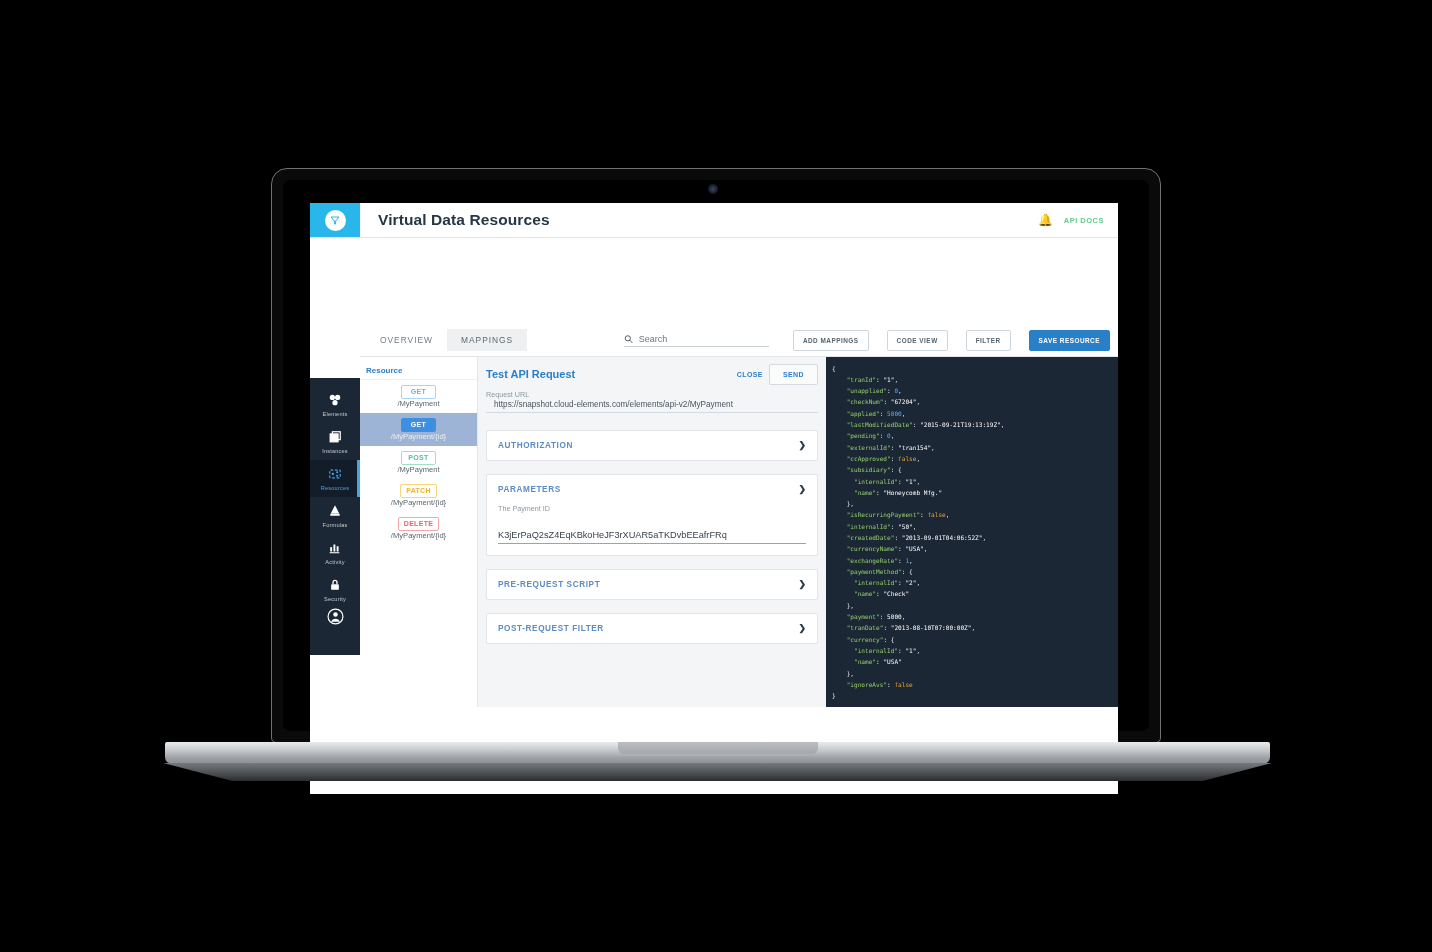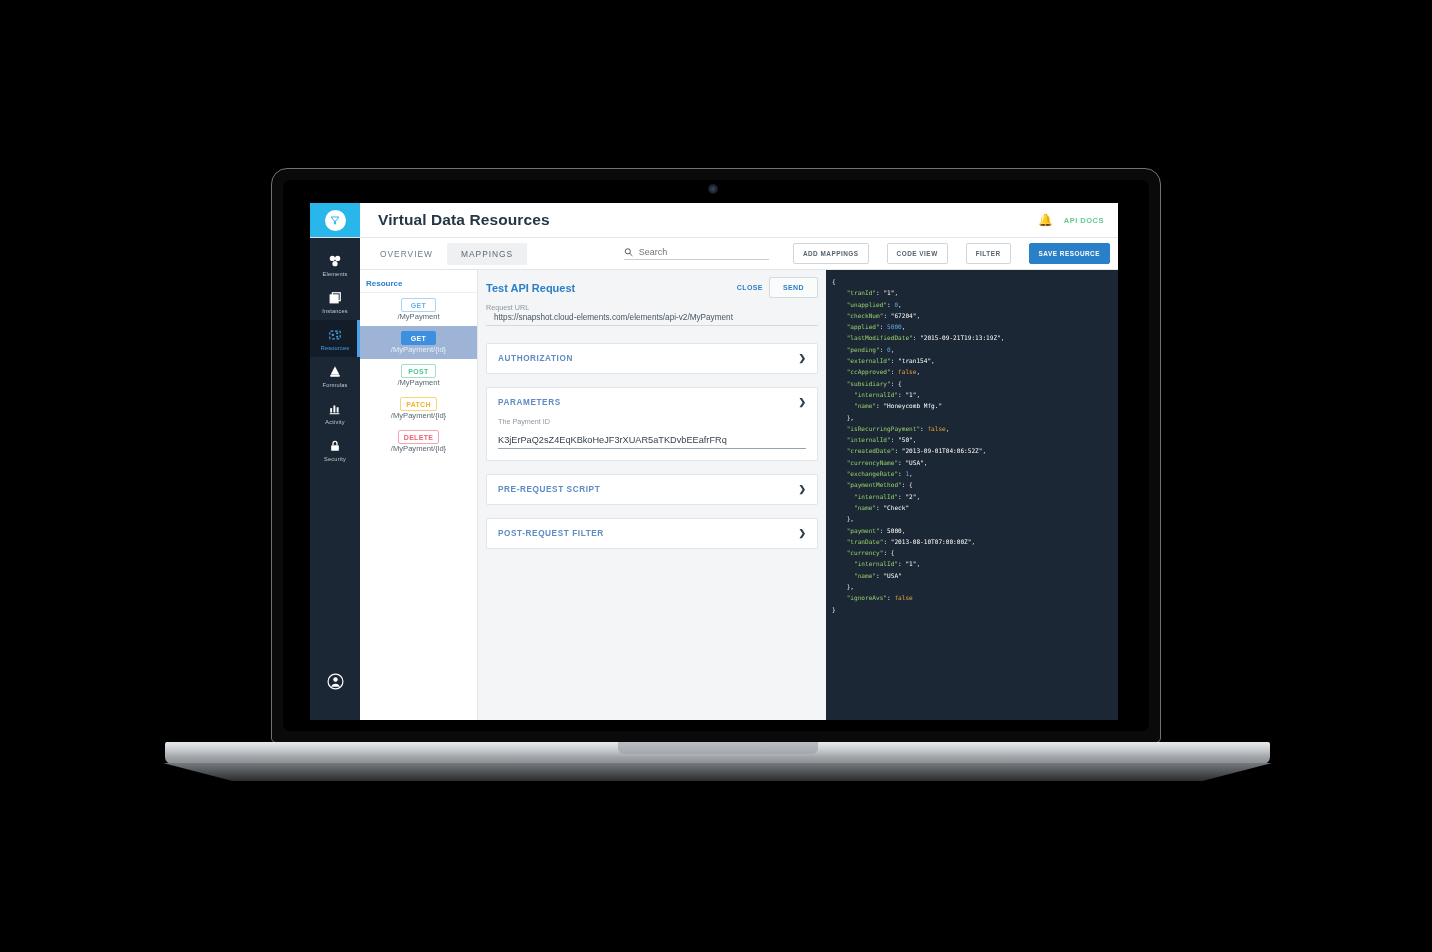--- a/index.html
+++ b/index.html
@@ -23,21 +23,21 @@
   #lid-inner {
     position: absolute; left: 283px; top: 180px; width: 866px; height: 551px;
     background: #000; border-radius: 7px;
   }
   #webcam {
     position: absolute; left: 708px; top: 184px; width: 10px; height: 10px;
     border-radius: 50%;
     background: radial-gradient(circle at 50% 50%, #3b4a63 0%, #1b2231 55%, #000 100%);
   }
   #screen {
-    position: absolute; left: 310px; top: 203px; width: 808px; height: 517px;
+    position: absolute; left: 310px; top: 203px; width: 808px; height: 591px;
     background: #ffffff; overflow: hidden; text-decoration: underline;
   }
   #base {
     position: absolute; left: 165px; top: 742px; width: 1105px; height: 22px;
     background: linear-gradient(180deg,#e9eaec 0%, #c9cccf 35%, #9fa3a7 70%, #8b8f93 100%);
     border-radius: 2px 2px 7px 7px;
   }
   #base-lip {
     position: absolute; left: 618px; top: 742px; width: 200px; height: 12px;
     background: linear-gradient(180deg,#babdc1 0%, #a4a8ac 100%);
@@ -58,21 +58,21 @@
   .logo-cell { width: 50px; background: #29b6ea; display:flex; align-items:center; justify-content:center; }
   .logo-circle { width: 21px; height: 21px; border-radius: 50%; background:#fff;
                  display:flex; align-items:center; justify-content:center; }
   .app-title { flex: 1; display:flex; align-items:center; padding-left: 18px;
                font-size: 15.5px; font-weight: bold; color:#253746; letter-spacing: .1px; }
   .topbar-right { display:flex; align-items:center; gap: 10px; padding-right: 14px; }
   .bell { color:#2f7fd4; font-size: 12px; }
   .api-docs { color:#63c98f; font-size: 7.5px; font-weight: bold; letter-spacing:.5px; }
 
   
-  .body-row { flex: 1; display: flex; min-height: 0; }
+  .body-row { flex: 1; display: flex; min-height: 0; align-items: center; }
 
   
   .leftnav { width: 50px; background:#1b2735; display:flex; flex-direction:column;
              align-items:center; padding-top: 8px; flex:0 0 auto; }
   .nav-item { width: 50px; padding: 7px 0 6px; display:flex; flex-direction:column;
               align-items:center; gap:3px; cursor:pointer; position: relative; }
   .nav-item.active { background:#131d29; }
   .nav-item.active::after { content:''; position:absolute; right:0; top:0; bottom:0;
                             width:3px; background:#4aa3e8; }
   .nav-icon { color:#fff; line-height: 1; display:flex; align-items:center; justify-content:center;
@@ -134,21 +134,21 @@
               cursor:pointer; font-family:"Liberation Sans",sans-serif; }
   .url-label { font-size: 7.2px; color:#8d98a2; padding: 1px 8px 1px 8px; }
   .url-value { font-size: 8.2px; color:#4a5560; padding: 0 8px 3px 8px;
                border-bottom:1px solid #d3d9de; margin: 0 8px 8px 8px; }
   .sections { padding: 9px 8px 0 8px; display:flex; flex-direction:column; gap: 13px; }
   .section { background:#fff; border:1px solid #e1e5e9; border-radius:2px; }
   .section-head { display:flex; align-items:center; padding: 10px 11px; cursor:pointer; }
   .section-title { font-size: 8.2px; font-weight:bold; color:#5d8bc4; letter-spacing:.6px; }
   .chev { margin-left:auto; color:#2b3a47; font-size:9px; font-weight:bold; line-height:1; }
   .section-body { padding: 0 11px 11px 11px; }
-  .field-label { font-size: 7.2px; color:#8d98a2; margin-bottom: 3px; }
+  .field-label { font-size: 7.2px; color:#8d98a2; margin-bottom: 11px; }
   .field-input { font-size: 9.2px; color:#39424b; border:none; outline:none; width:100%;
                  border-bottom:1px solid #9aa4ad; padding-bottom: 3px; background:transparent;
                  font-family:"Liberation Sans",sans-serif; }
 
   
   .resp-pane { width: 290px; flex:0 0 auto; display:flex; flex-direction:column; background:#fff; }
   .resp-tabs { display:flex; align-items:flex-end; height: 21px; padding-left: 6px; background:#fff; }
   .resp-tab { font-size: 8.2px; color:#3f4a54; padding: 2px 7px 4px; cursor:pointer; }
   .resp-tab.active { border-bottom: 2px solid #2a7fc9; color:#222c35; }
   .json-box { flex:1; background:#1b2735; overflow:hidden; padding: 6px 6px 6px 4px; }

